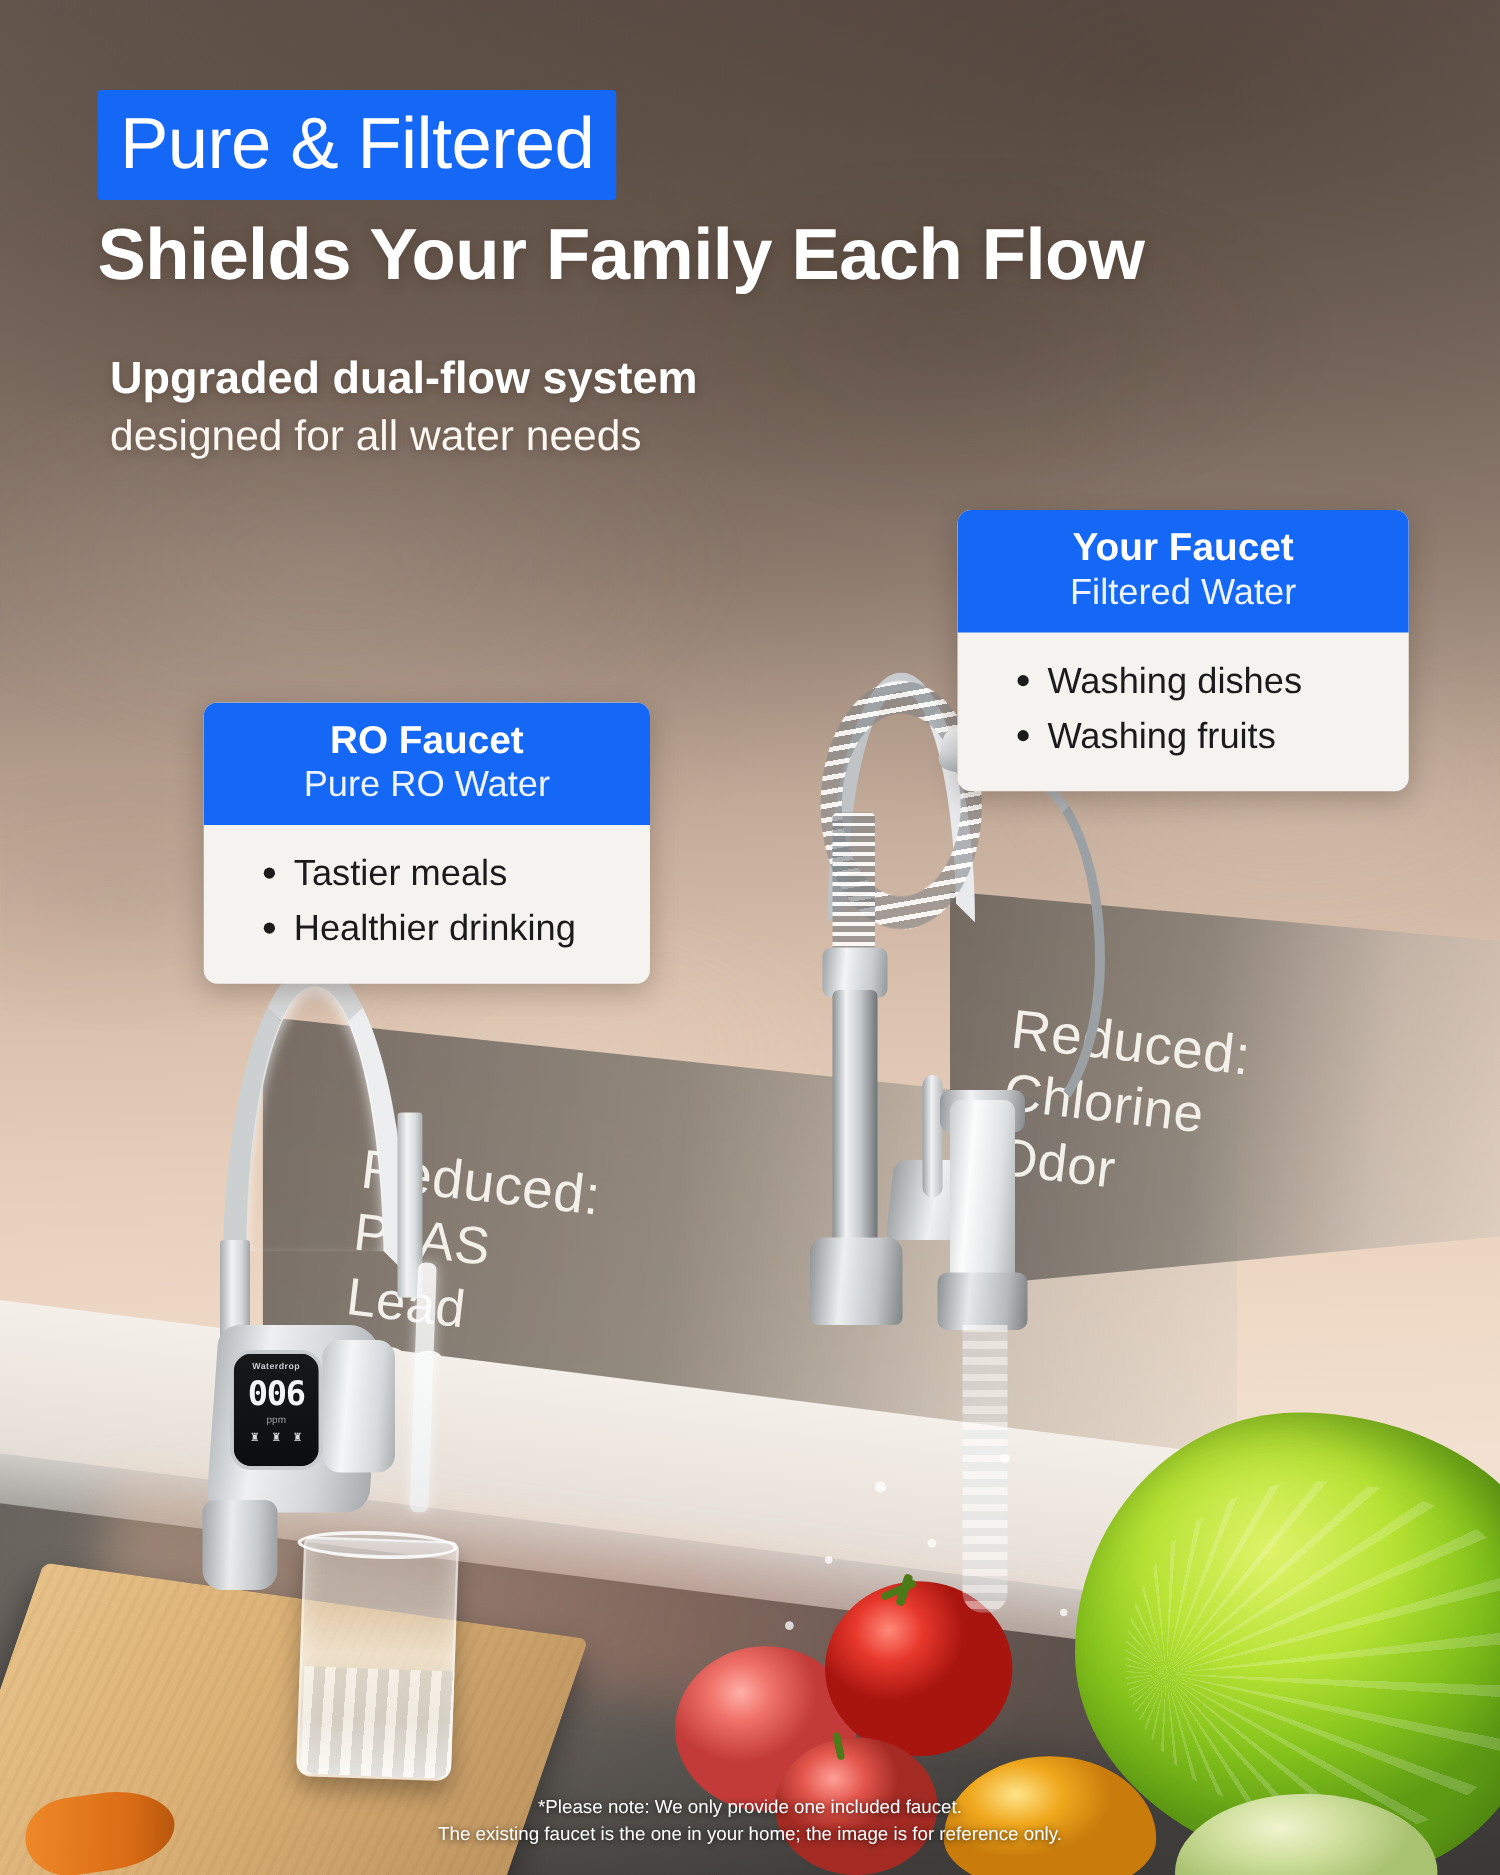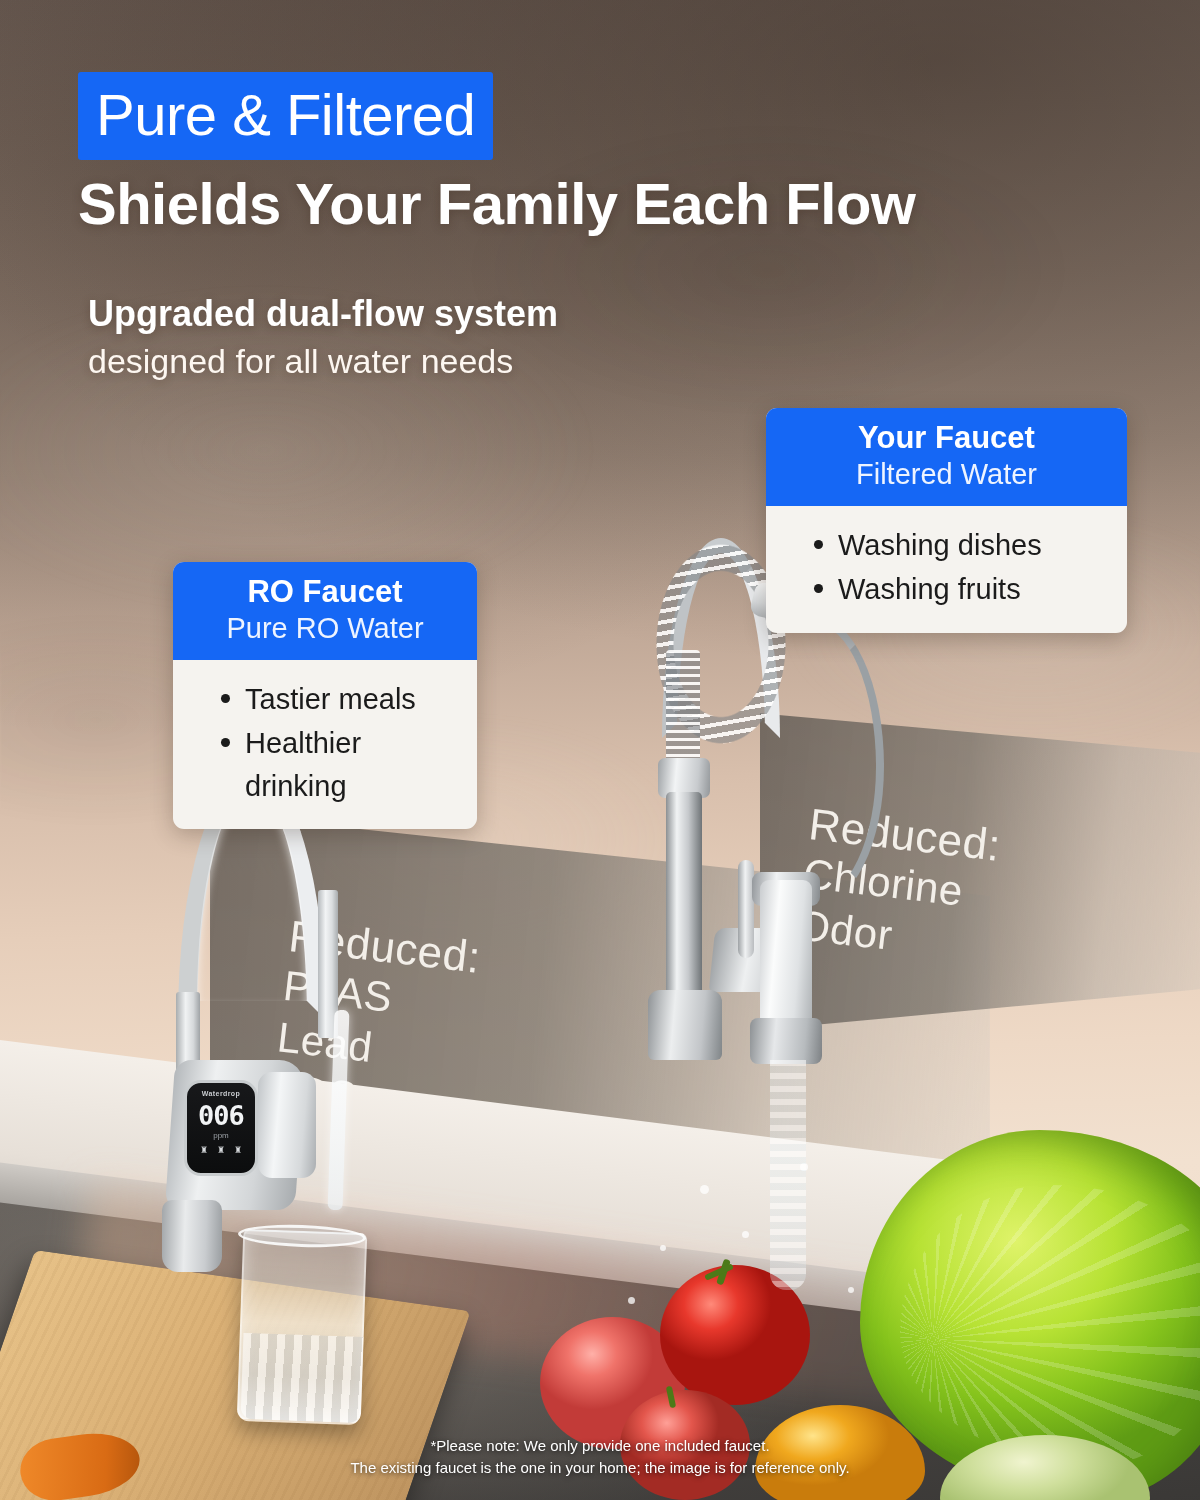--- a/index.html
+++ b/index.html
@@ -60,21 +60,20 @@
     color:#fff;
     font-size:58px; font-weight:bold;
     line-height:1.18;
     letter-spacing:-0.5px;
     text-shadow:0 2px 10px rgba(60,40,28,0.35);
   }
   .sublines { position:absolute; left:88px; top:278px; }
   .sl-bold {
     color:#fff; font-size:36px; font-weight:bold; line-height:1.35;
     text-shadow:0 2px 8px rgba(60,40,28,0.35);
-    margin-top:12px;
   }
   .sl-reg {
     color:#fdf7f1; font-size:34px; font-weight:normal; line-height:1.35;
     text-shadow:0 2px 8px rgba(60,40,28,0.32);
   }
 
   
   .plate {
     position:absolute;
     background:linear-gradient(96deg, rgba(92,86,80,0.80) 0%, rgba(120,114,106,0.76) 42%, rgba(176,170,162,0.52) 72%, rgba(214,208,200,0.30) 100%);
@@ -121,21 +120,21 @@
     color:#1b1b1b; font-size:29px; line-height:1.46;
     padding-left:28px; margin-left:44px; margin-bottom:2px;
   }
   .card-body li::before {
     content:"";
     position:absolute; left:4px; top:16px;
     width:9px; height:9px; border-radius:50%;
     background:#1b1b1b;
   }
 
-  .card-ro   { left:173px; top:562px; width:304px; }
+  .card-ro   { left:163px; top:562px; width:357px; }
   .card-your { left:766px; top:408px; width:361px; }
 
   
   .scene { position:absolute; left:0; top:1035px; width:1200px; height:465px; overflow:hidden; }
 
   .counter {
     position:absolute; left:-40px; top:0; width:1300px; height:200px;
     background:linear-gradient(180deg,#f4efe9 0%, #e7e0d8 55%, #cfc7bf 100%);
     transform:rotate(7.2deg); transform-origin:left top;
   }

